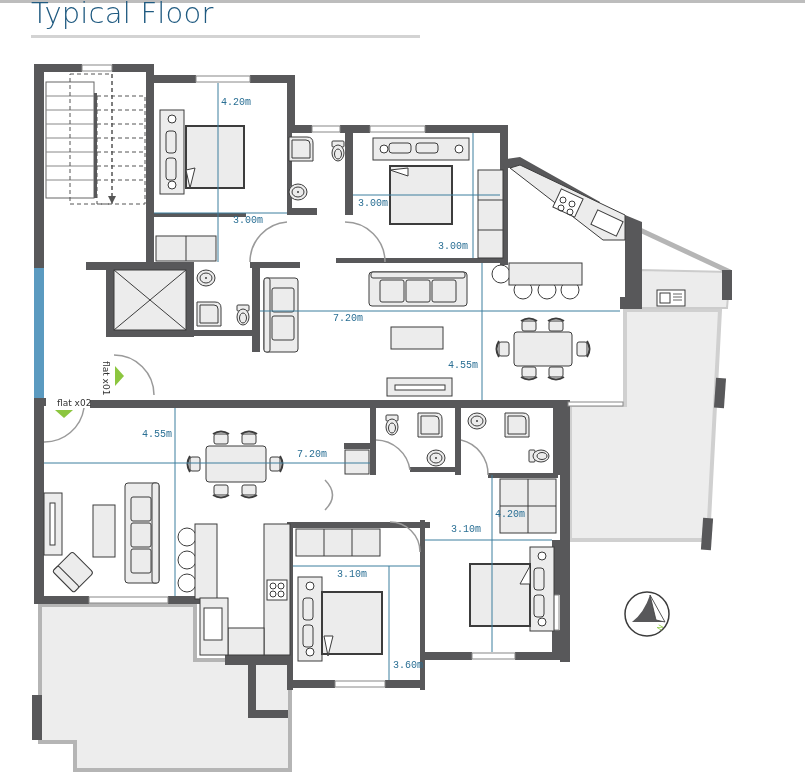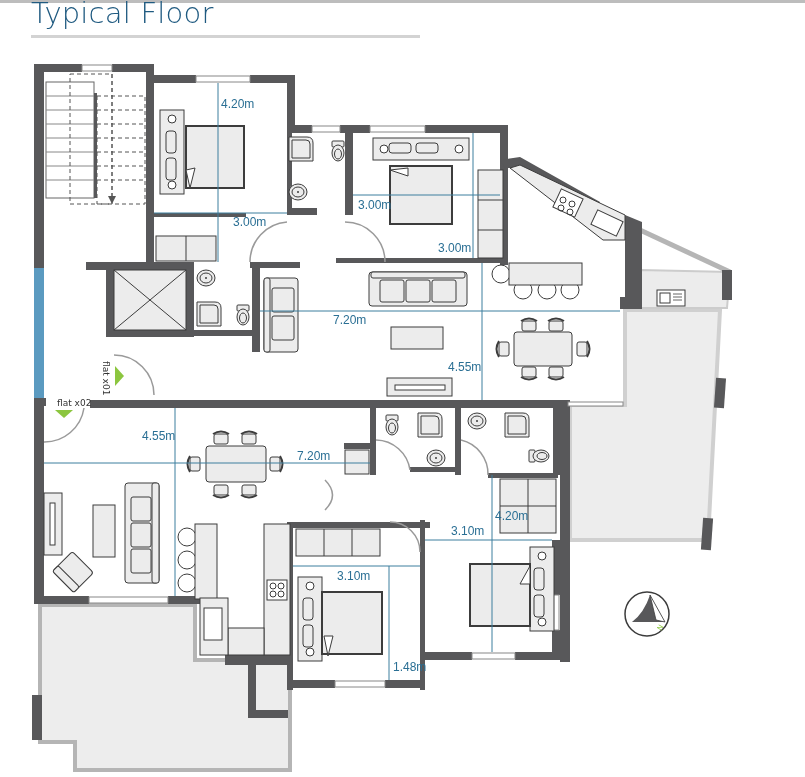--- a/index.html
+++ b/index.html
@@ -1,21 +1,21 @@
 <!DOCTYPE html>
 <html><head>
 <meta charset="utf-8">
 <style>
   html,body{margin:0;padding:0;background:#ffffff;}
   body{width:805px;height:777px;position:relative;overflow:hidden;font-family:"DejaVu Sans",sans-serif;}
   .topbar{position:absolute;left:0;top:0;width:805px;height:3px;background:#bdbdbd;}
   .title{position:absolute;left:31px;top:-4px;font-size:29px;color:#1f5a80;font-family:"DejaVu Sans",sans-serif;font-weight:300;letter-spacing:0.2px;}
   .title-rule{position:absolute;left:31px;top:35px;width:389px;height:3px;background:#d3d3d3;}
   svg#plan{position:absolute;left:0;top:0;}
-  .dim{position:absolute;font-size:12px;color:#2a6f94;font-family:Liberation Sans, sans-serif;}
+  .dim{position:absolute;font-size:10px;color:#2a6f94;font-family:Liberation Mono, monospace;}
   .flatlabel{position:absolute;font-size:9px;color:#333;font-family:"DejaVu Sans",sans-serif;}
   .flatlabel.rot{transform:rotate(90deg);transform-origin:left top;}
 </style>
 </head>
 <body>
 
 <div class="topbar"></div>
 <div class="title">Typical Floor</div>
 <div class="title-rule"></div>
 
@@ -392,16 +392,16 @@
 <div class="dim" style="left:233px;top:215px">3.00m</div>
 <div class="dim" style="left:358px;top:198px">3.00m</div>
 <div class="dim" style="left:438px;top:241px">3.00m</div>
 <div class="dim" style="left:333px;top:313px">7.20m</div>
 <div class="dim" style="left:448px;top:360px">4.55m</div>
 <div class="dim" style="left:142px;top:429px">4.55m</div>
 <div class="dim" style="left:297px;top:449px">7.20m</div>
 <div class="dim" style="left:451px;top:524px">3.10m</div>
 <div class="dim" style="left:495px;top:509px">4.20m</div>
 <div class="dim" style="left:337px;top:569px">3.10m</div>
-<div class="dim" style="left:393px;top:660px">1.48m</div>
+<div class="dim" style="left:393px;top:660px">3.60m</div>
 
 <div class="flatlabel rot" style="left:111px;top:361px">flat x01</div>
 <div class="flatlabel" style="left:57px;top:398px">flat x02</div>
 
 </body></html>

